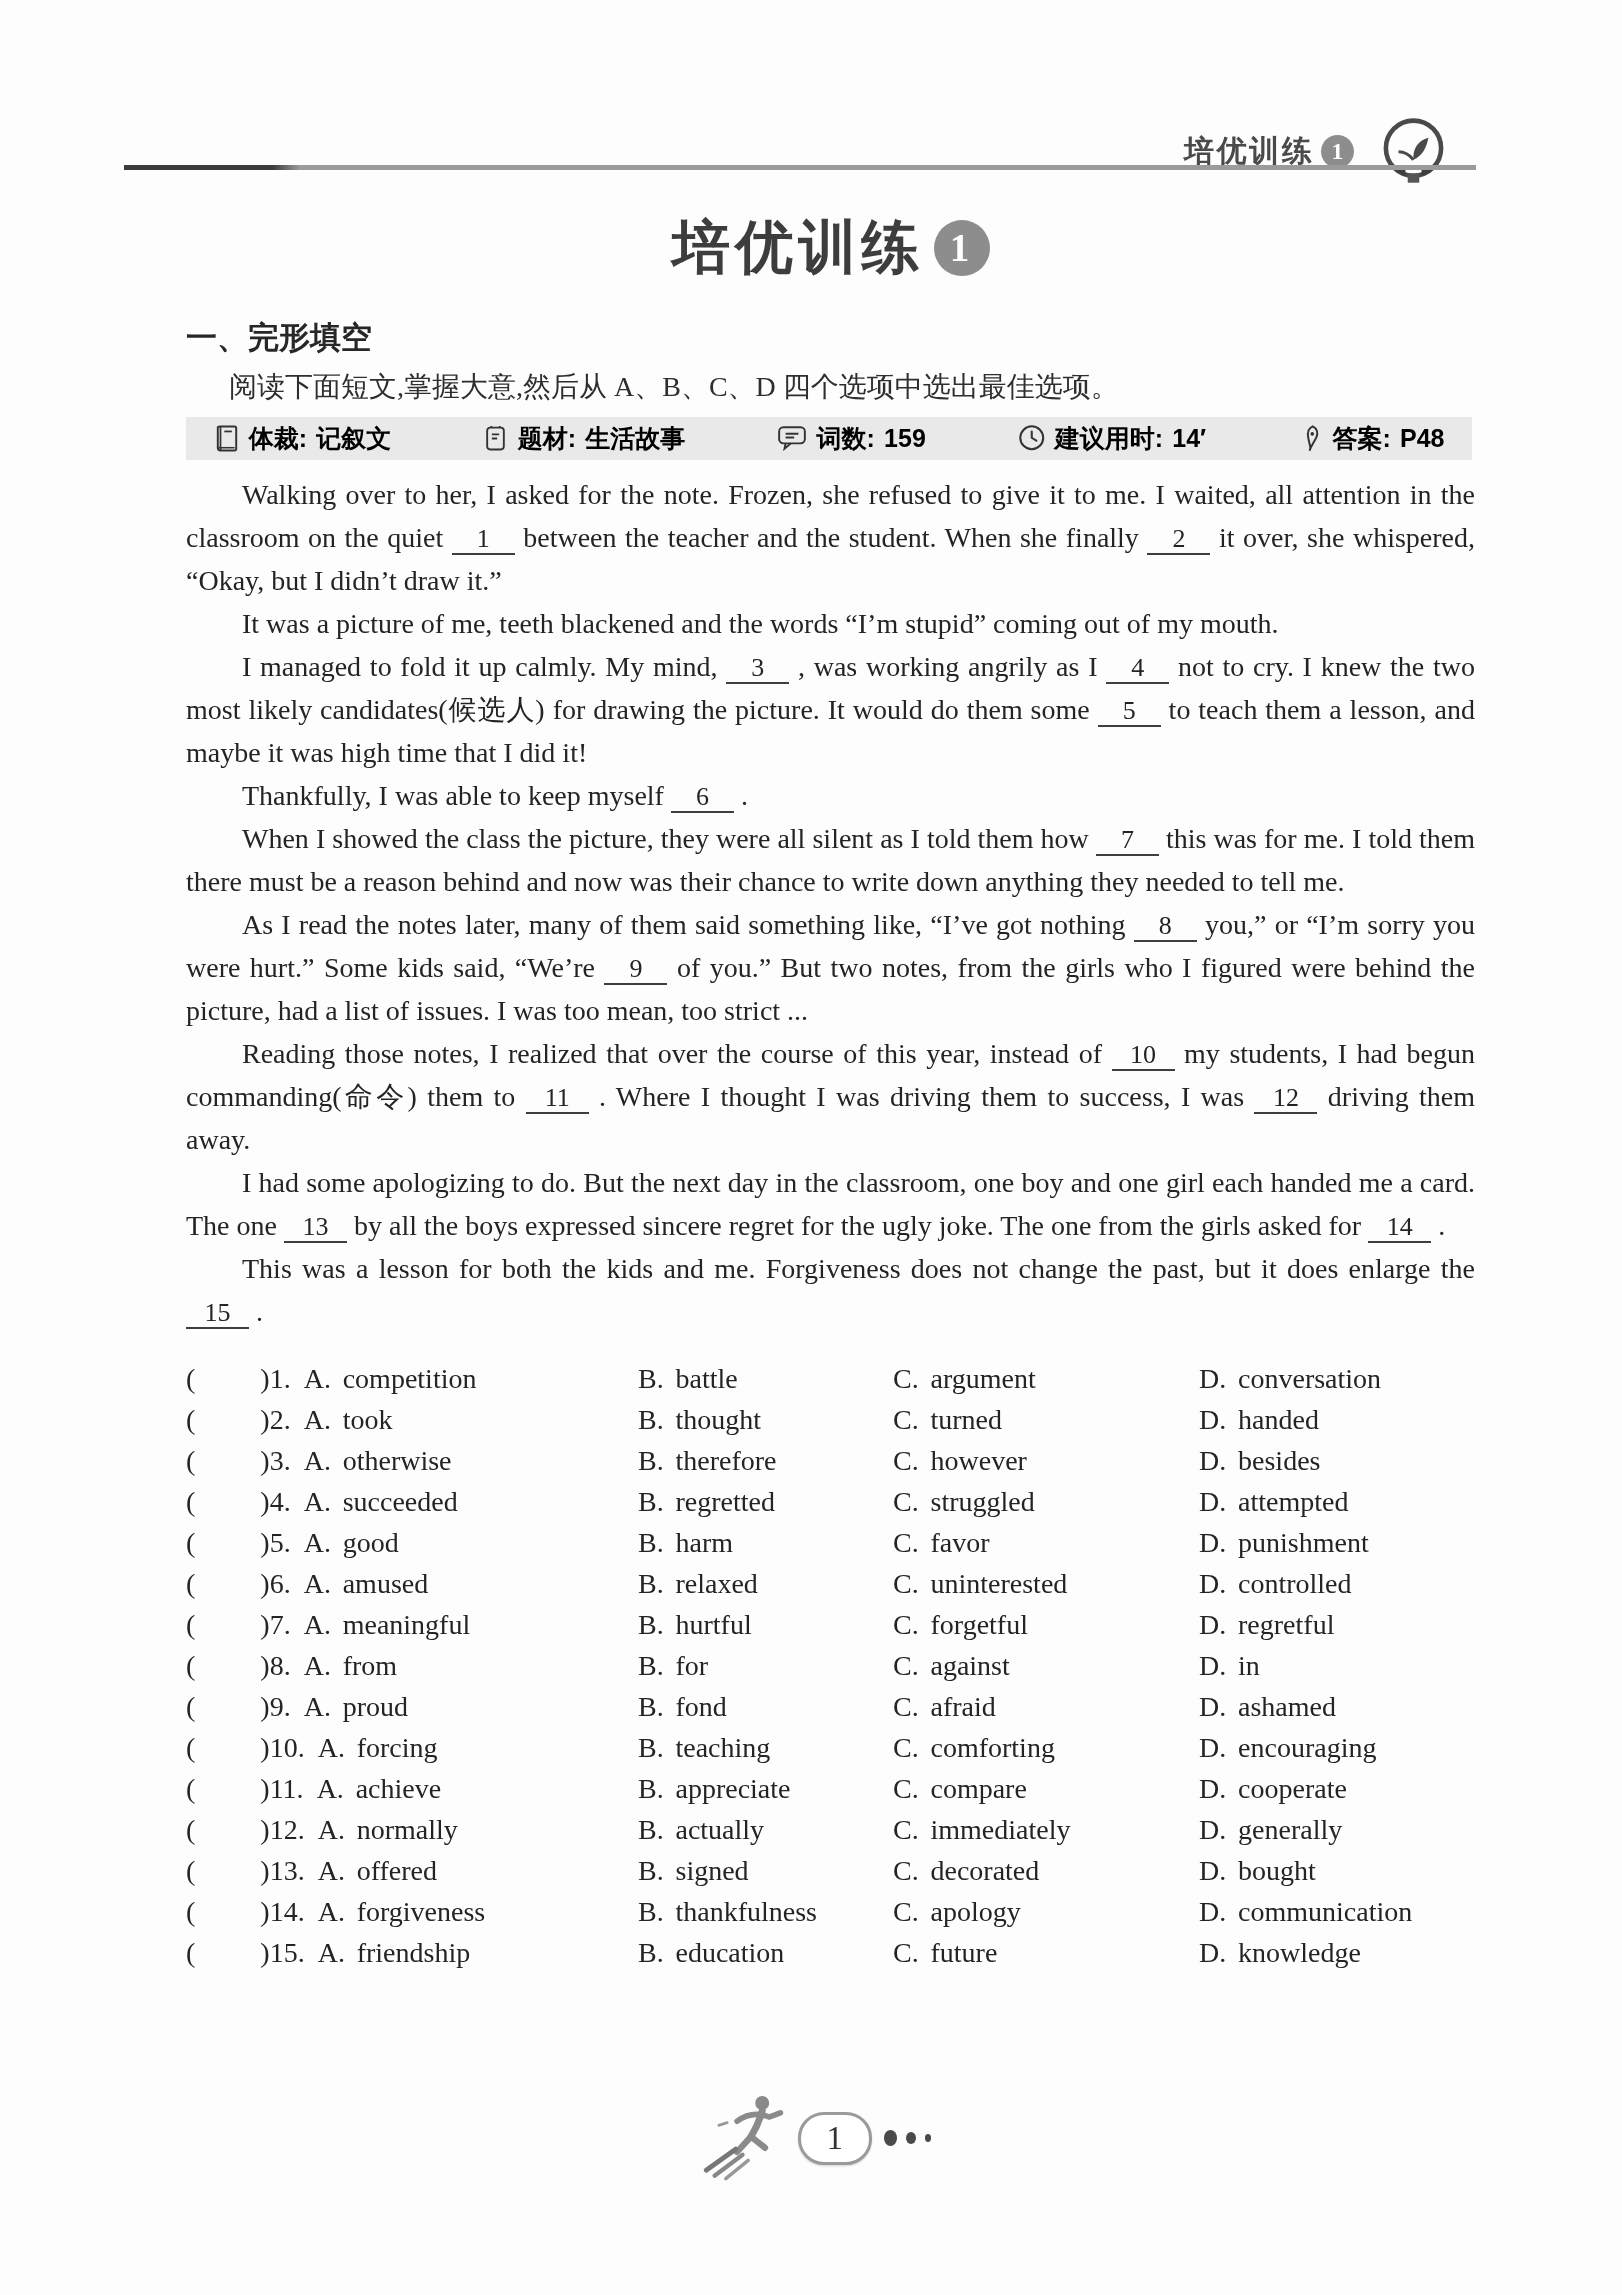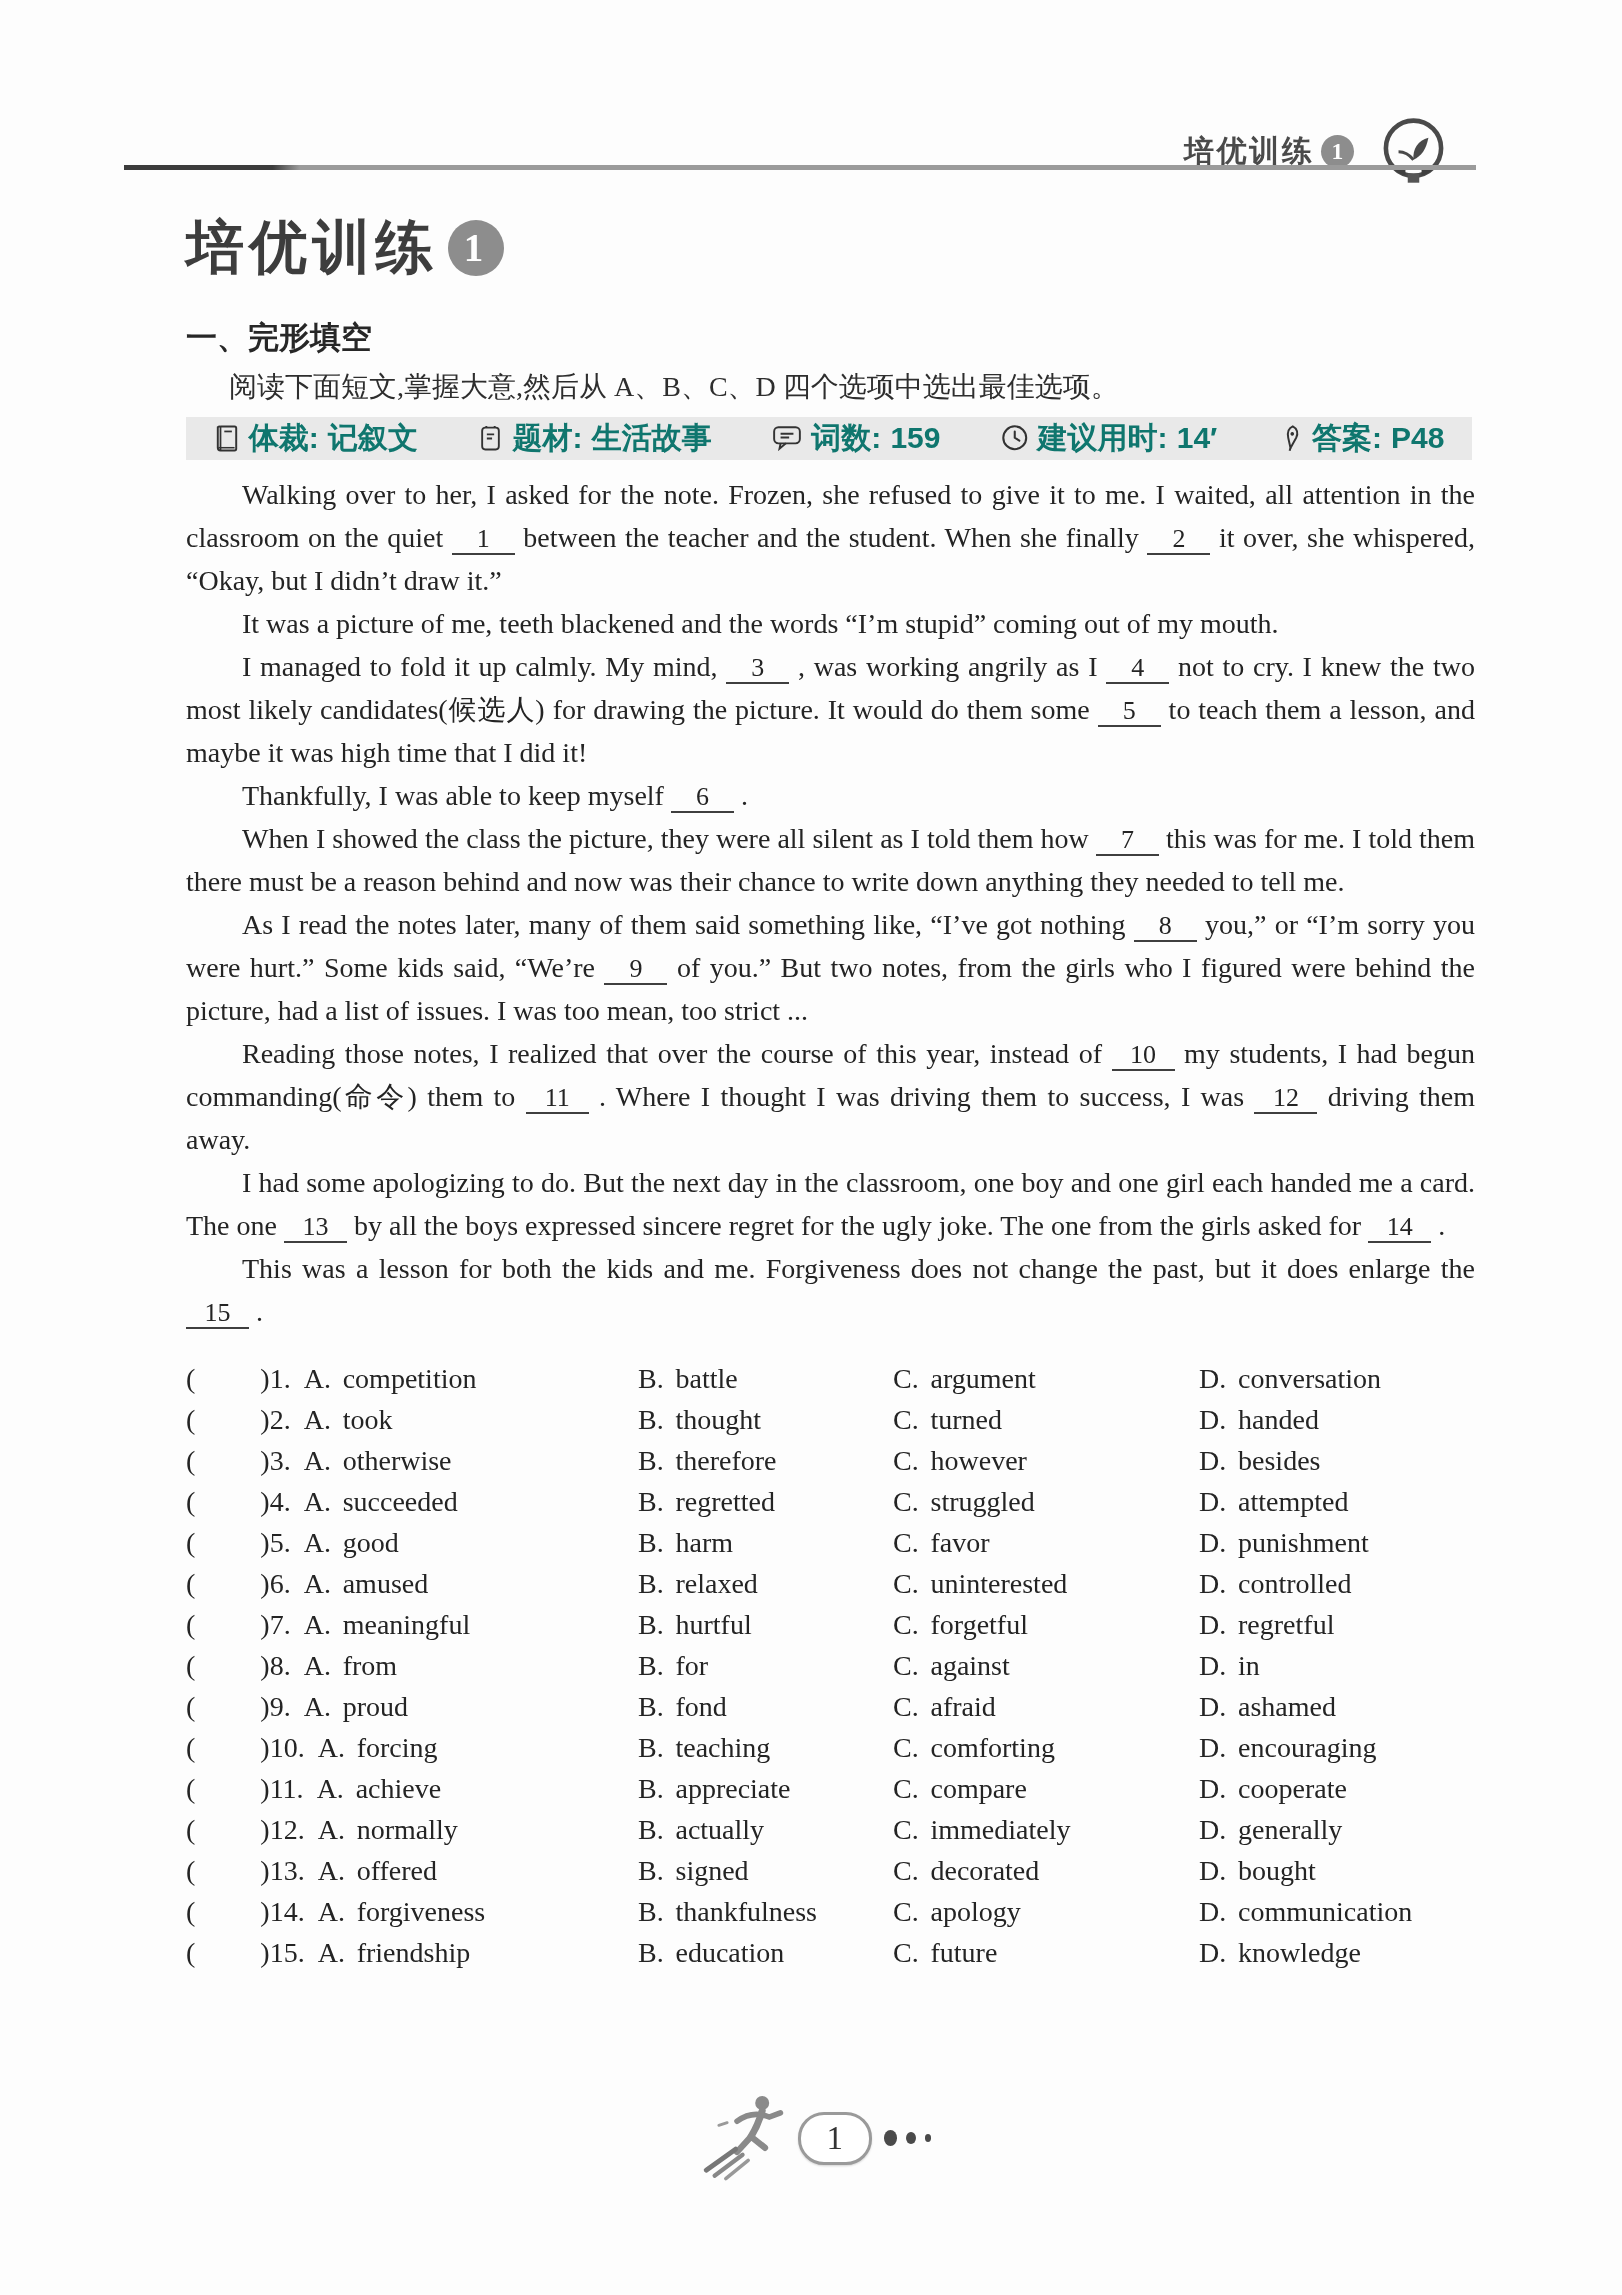--- a/index.html
+++ b/index.html
@@ -31,21 +31,21 @@
   .head-rule {
     position:absolute; top:165px; left:124px; width:1352px; height:4.6px;
     background:linear-gradient(to right, #3c3c3c 0 11%, #9b9b9b 13% 100%);
   }
 
   
   .content { padding:0 147px 0 186px; }
 
   .main-title {
     margin:0; padding-top:211px;
-    text-align:left;
+    text-align:center;
     font-family:"Liberation Sans", sans-serif;
     font-size:58px; font-weight:bold; color:#3d3d3d; letter-spacing:5.2px;
     line-height:72px;
   }
   .title-badge { width:56px; height:56px; font-size:39px; vertical-align:middle; margin-left:9.2px; transform:translateY(-3.9px); }
 
   .section-heading {
     margin-top:34px;
     font-family:Liberation Serif, serif;
     font-size:31px; font-weight:bold; color:#272727;
@@ -59,21 +59,21 @@
   .info-bar {
     margin-top:10.5px; height:43px; width:1286px;
     background:#e9e9e9;
     display:flex; align-items:center; justify-content:space-between;
     padding:0 27.5px; box-sizing:border-box;
   }
   .info-item { display:flex; align-items:center; gap:9.2px; }
   .info-item svg { display:block; }
   .info-label, .info-value {
     font-family:"Liberation Sans", sans-serif;
-    font-weight:bold; font-size:30px; color:#0f766e;
+    font-weight:bold; font-size:25px; color:#000000;
   }
 
   
   .passage { margin-top:13px; width:1289px; }
   .passage p {
     margin:0; text-indent:56px;
     font-size:28px; line-height:43px;
     text-align:justify; color:#242424;
   }
   .blank {

